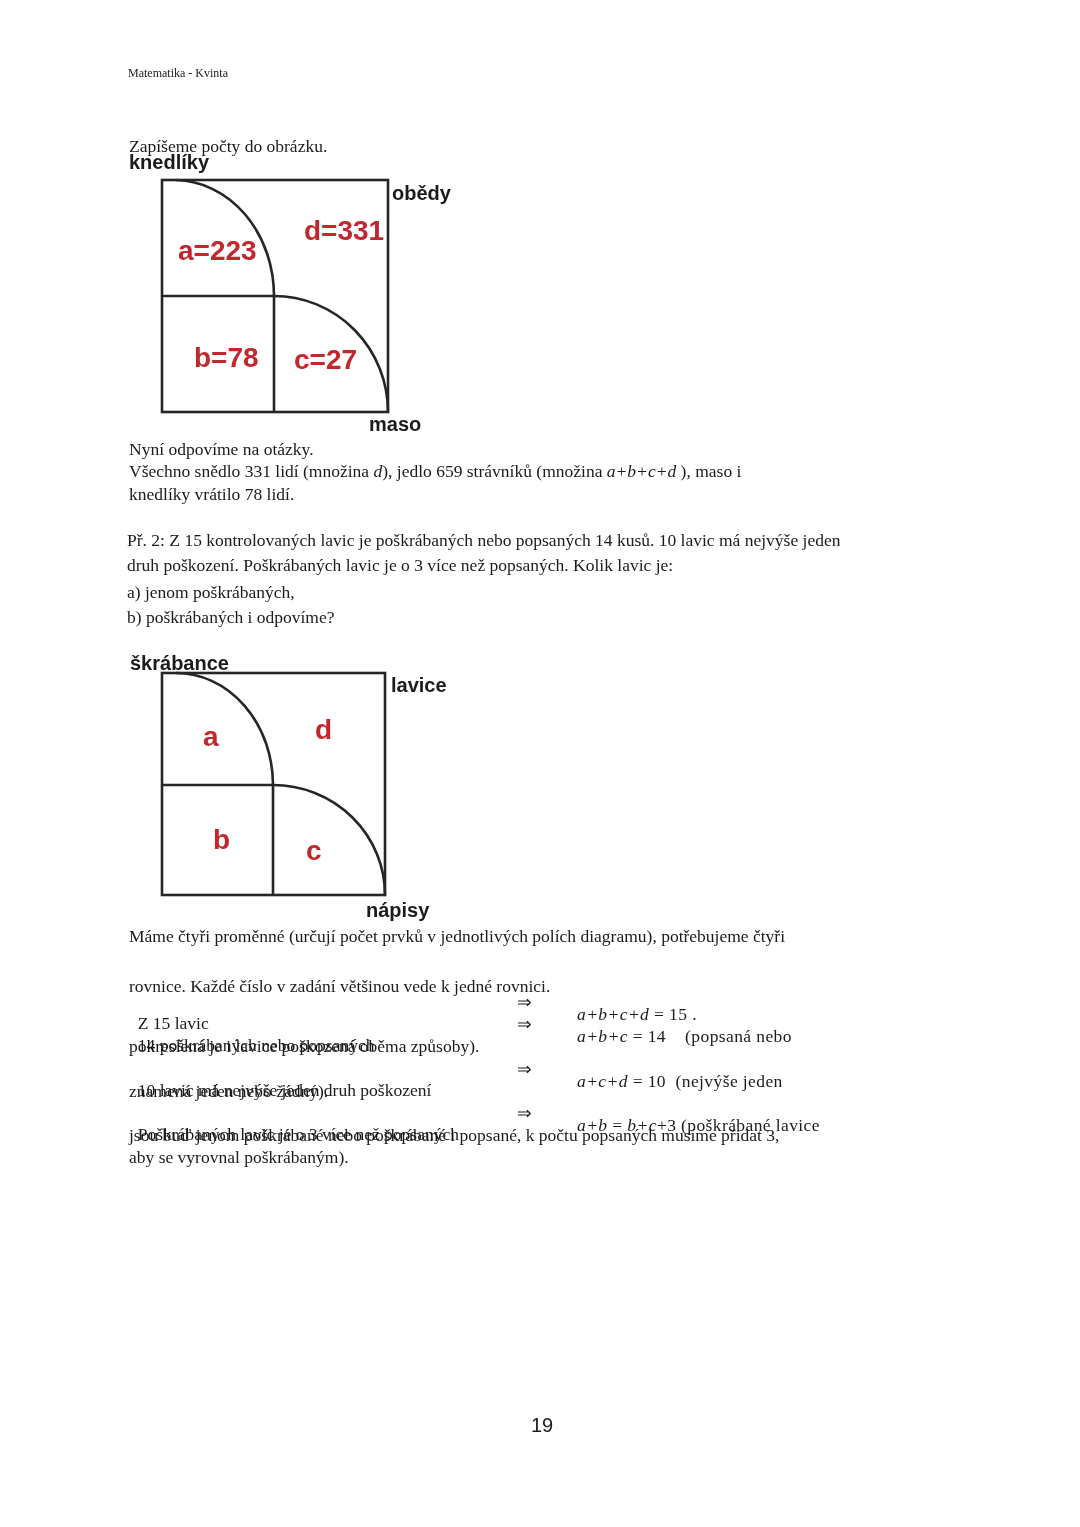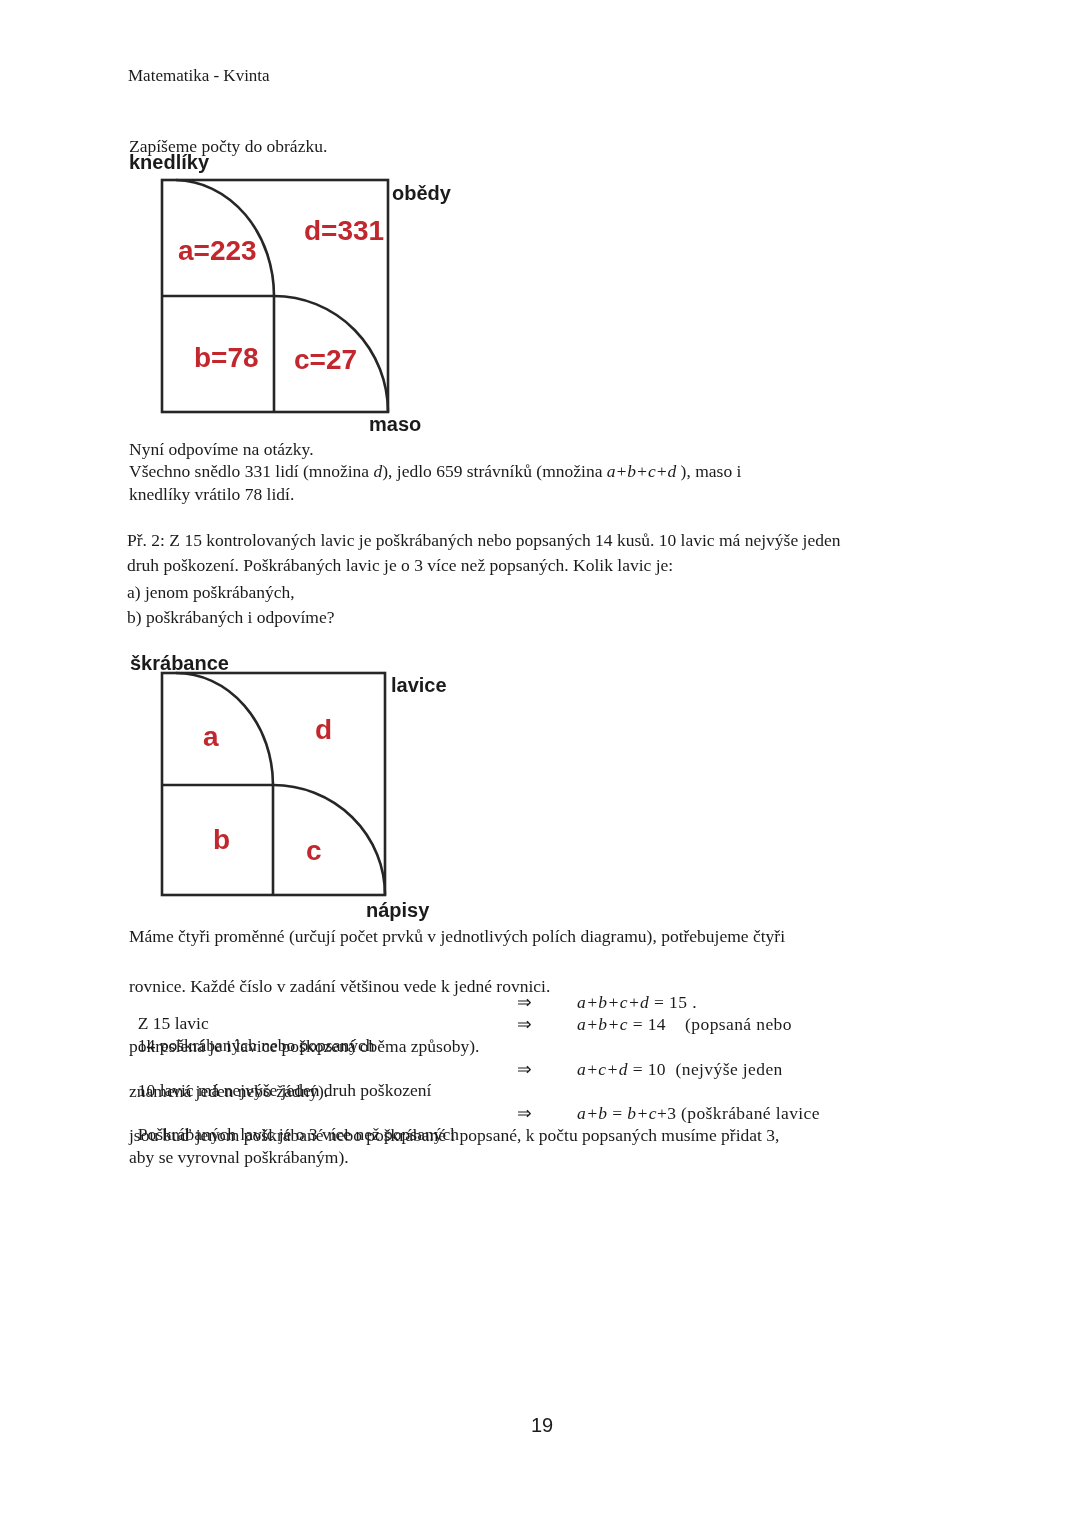--- a/index.html
+++ b/index.html
@@ -6,36 +6,36 @@
   body{
     width:1080px;height:1527px;
     background:#ffffff;
     position:relative;
     font-family:"Liberation Serif", serif;
     color:#1b1b1b;
     overflow:hidden;
   }
   .abs{position:absolute;white-space:pre;}
   .serif{font-family:"Liberation Serif", serif;font-size:17.5px;}
-  .header{font-size:17px;}
+  .header{font-size:12px;}
   .sanslabel{
     font-family:"Liberation Sans", sans-serif;
     font-weight:bold;font-size:20px;color:#1b1b1b;
     letter-spacing:0px;
   }
   .redlabel{
     font-family:"Liberation Sans", sans-serif;
     font-weight:bold;font-size:28px;color:var(--accent-red,#c1272d);
   }
   .seg-r{font-style:normal;font-weight:normal;}
   .seg-i{font-style:italic;}
   .seg-b{font-weight:normal;}
   .eqrow{width:940px;}
   .eqrow .arrow{position:absolute;left:388px;top:0;}
-  .eqrow .eq{position:absolute;left:448px;top:0;letter-spacing:0.4px;}
+  .eqrow .eq{position:absolute;left:448px;top:12px;letter-spacing:0.4px;}
   .pagenum{font-family:"Liberation Sans", sans-serif;font-size:20px;}
   svg{position:absolute;overflow:visible;}
   svg path, svg rect, svg line{fill:none;stroke:#262626;stroke-width:2.6;}
 </style>
 </head>
 <body>
 
 <div class="abs serif header" style="left:128px;top:66px">Matematika - Kvinta</div>
 
 <div class="abs serif" style="left:129px;top:136px">Zapíšeme počty do obrázku.</div>

